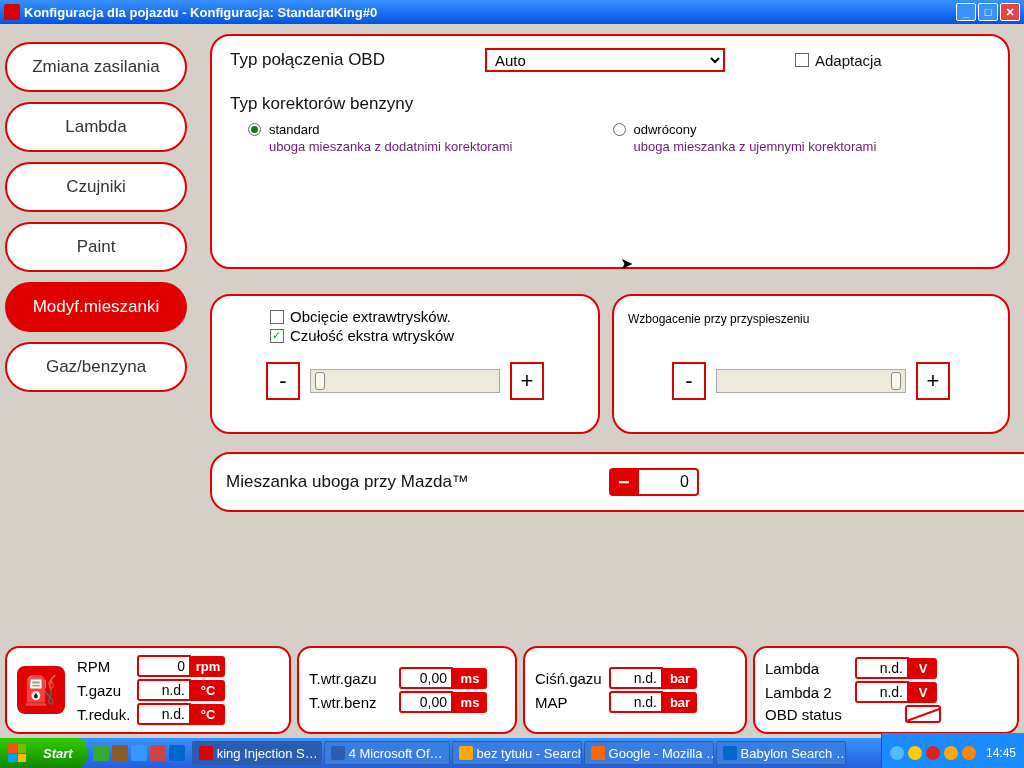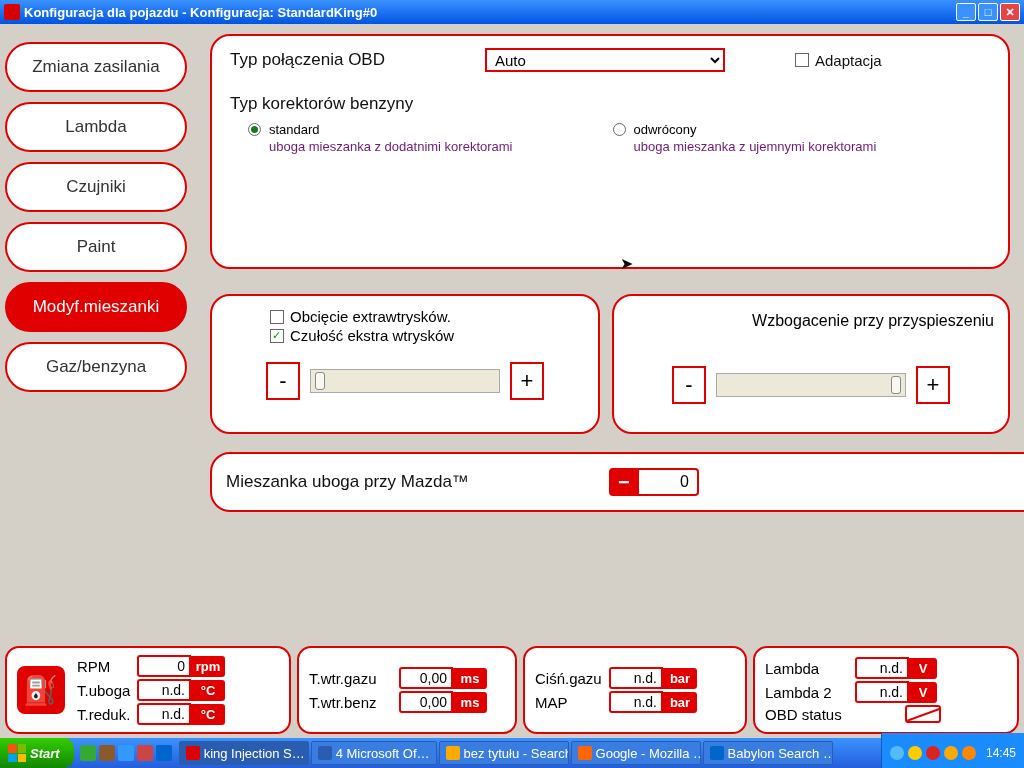--- a/index.html
+++ b/index.html
@@ -33,21 +33,21 @@
 .radio-line { display: flex; align-items: center; gap: 8px; font-size: 16px; }
 .radio { width: 13px; height: 13px; border: 1px solid #666; border-radius: 50%; display: flex; align-items: center; justify-content: center; }
 .radio.checked::after { content: ""; width: 7px; height: 7px; background: #1a7a1a; border-radius: 50%; display: block; }
 .radio-desc { font-size: 13px; color: #701a75; margin-left: 21px; margin-top: 2px; }
 
 .panel-slider { top: 270px; height: 140px; padding: 10px 14px; }
 .panel-slider.left { left: 210px; width: 390px; }
 .panel-slider.right { left: 612px; width: 398px; }
 .slider-checks { margin-left: 44px; margin-top: 2px; }
 .slider-checks .checkbox-wrap { margin: 2px 0; }
-.slider-title { text-align: right; font-size: 16px; margin-top: 6px; }
+.slider-title { text-align: left; font-size: 12px; margin-top: 6px; }
 .slider-row { display: flex; align-items: center; justify-content: center; gap: 10px; margin-top: 18px; }
 .pm-btn { width: 34px; height: 38px; border: 2px solid #e00000; background: #fff; font-size: 22px; display: flex; align-items: center; justify-content: center; cursor: pointer; }
 .slider-track { width: 190px; height: 24px; background: #ece9d8; border: 1px solid #aaa; position: relative; }
 .slider-thumb { position: absolute; top: 2px; width: 10px; height: 18px; background: #f8f8f0; border: 1px solid #888; border-radius: 3px; }
 
 .panel-mazda { left: 210px; top: 428px; width: 872px; height: 60px; padding: 0 14px; display: flex; align-items: center; }
 .mazda-ctrl { display: flex; align-items: center; margin-left: 140px; }
 .mazda-minus { width: 30px; height: 28px; background: #e00000; color: #fff; font-size: 20px; font-weight: bold; display: flex; align-items: center; justify-content: center; border-radius: 4px 0 0 4px; cursor: pointer; }
 .mazda-val { width: 60px; height: 28px; border: 2px solid #e00000; border-left: none; background: #fff; text-align: right; padding-right: 8px; line-height: 24px; font-size: 16px; border-radius: 0 4px 4px 0; }
 
@@ -58,21 +58,21 @@
 .stat-label { font-size: 15px; }
 .stat-val { border: 2px solid #e00000; background: #fff; text-align: right; padding: 1px 4px; font-size: 14px; border-radius: 3px 0 0 3px; }
 .stat-unit { background: #e00000; color: #fff; text-align: center; padding: 1px 2px; font-size: 13px; font-weight: bold; border-radius: 0 3px 3px 0; border: 2px solid #e00000; }
 .status-panel.p2 .stat-grid { grid-template-columns: 90px 54px 34px; }
 .status-panel.p3 .stat-grid { grid-template-columns: 74px 54px 34px; }
 .status-panel.p4 .stat-grid { grid-template-columns: 90px 54px 28px; }
 .obd-icon { width: 36px; height: 18px; border: 2px solid #e00000; border-radius: 3px; justify-self: center; position: relative; overflow: hidden; }
 .obd-icon::after { content: ""; position: absolute; width: 40px; height: 2px; background: #e00000; top: 7px; left: -4px; transform: rotate(-20deg); }
 
 .taskbar { position: absolute; bottom: 0; left: 0; right: 0; height: 30px; background: linear-gradient(to bottom, #3a92ff, #245edb); display: flex; align-items: center; color: #fff; font-size: 12px; }
-.start-btn { height: 30px; background: linear-gradient(to bottom, #3c0, #180); padding: 0 14px 0 8px; display: flex; align-items: center; font-weight: bold; font-style: italic; font-size: 15px; border-radius: 0 10px 10px 0; gap: 4px; }
+.start-btn { height: 30px; background: linear-gradient(to bottom, #3c0, #180); padding: 0 14px 0 8px; display: flex; align-items: center; font-weight: bold; font-style: italic; font-size: 15px; border-radius: 0 10px 10px 0; gap: 17px; }
 .start-logo { width: 18px; height: 18px; display: grid; grid-template-columns: 1fr 1fr; grid-template-rows: 1fr 1fr; gap: 1px; }
 .start-logo span:nth-child(1){background:#f65314}.start-logo span:nth-child(2){background:#7cbb00}.start-logo span:nth-child(3){background:#00a1f1}.start-logo span:nth-child(4){background:#ffbb00}
 .ql { display: flex; gap: 3px; padding: 0 6px; }
 .ql-ico { width: 16px; height: 16px; border-radius: 2px; }
 .task-item { height: 24px; background: #3a7de0; border: 1px solid #2a5db0; border-radius: 2px; padding: 0 6px; margin: 0 1px; display: flex; align-items: center; gap: 4px; max-width: 130px; white-space: nowrap; overflow: hidden; font-size: 11px; }
 .task-item .ti-ico { width: 14px; height: 14px; border-radius: 2px; flex-shrink: 0; }
 .task-item.active { background: #2a5db0; }
 .tray { margin-left: auto; background: #1a8cff; height: 40px; display: flex; align-items: center; padding: 0 8px; gap: 4px; border-left: 1px solid #0a5cbf; }
 .tray-ico { width: 14px; height: 14px; border-radius: 50%; }
 .clock { font-size: 12px; margin-left: 6px; }
@@ -173,21 +173,21 @@
     </div>
   </div>
 
   <div class="status-row">
     <div class="status-panel" style="width:286px">
       <div class="fuel-icon">⛽</div>
       <div class="stat-grid">
         <span class="stat-label">RPM</span>
         <span class="stat-val">0</span>
         <span class="stat-unit">rpm</span>
-        <span class="stat-label">T.uboga</span>
+        <span class="stat-label">T.gazu</span>
         <span class="stat-val">n.d.</span>
         <span class="stat-unit">°C</span>
         <span class="stat-label">T.reduk.</span>
         <span class="stat-val">n.d.</span>
         <span class="stat-unit">°C</span>
       </div>
     </div>
     <div class="status-panel p2" style="width:220px">
       <div class="stat-grid">
         <span class="stat-label">T.wtr.gazu</span>

